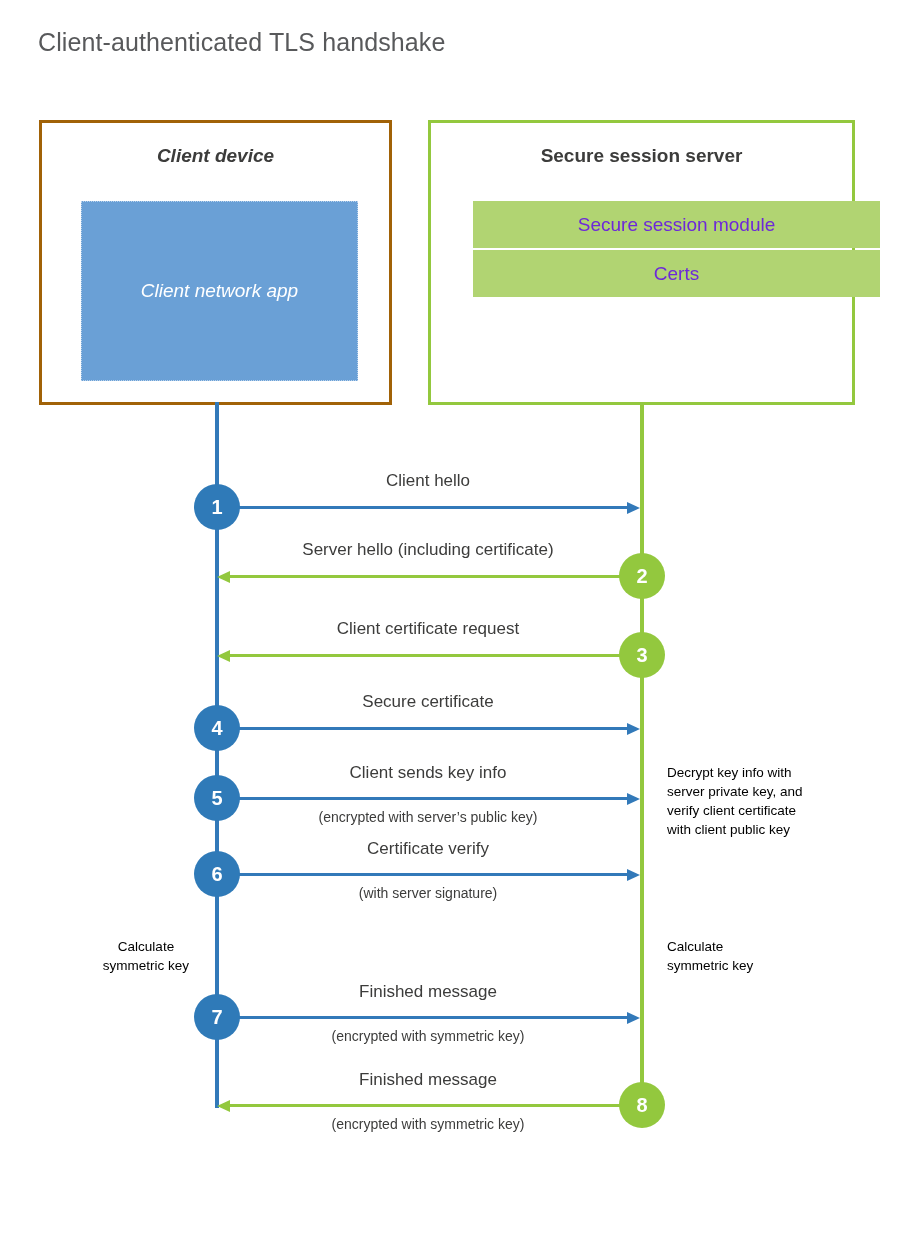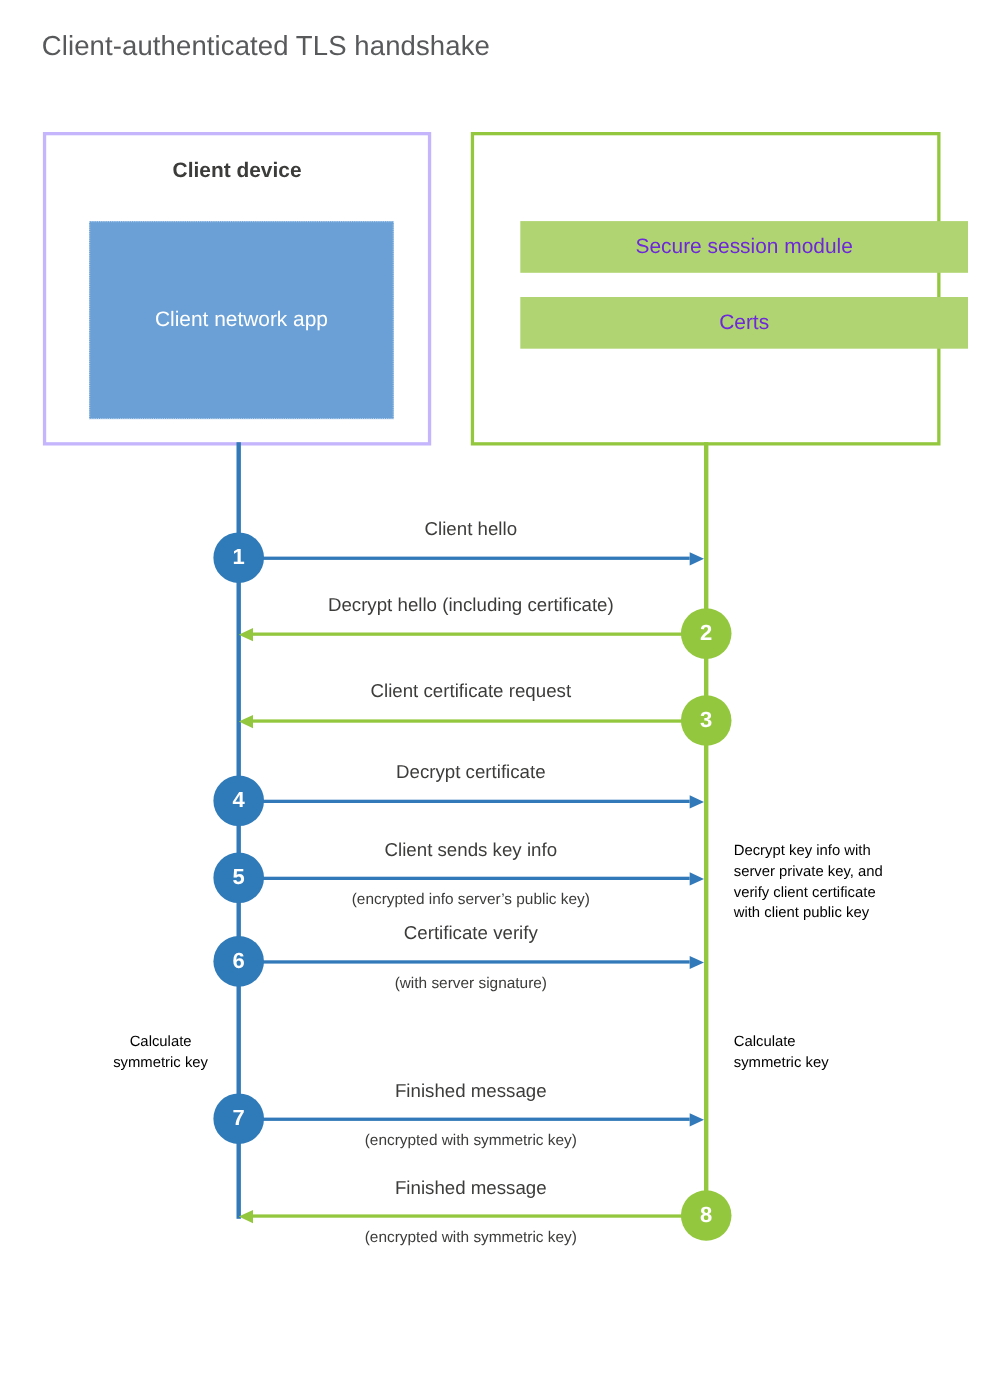--- a/index.html
+++ b/index.html
@@ -30,21 +30,22 @@
   .participant-box {
     position: absolute;
     box-sizing: border-box;
     background: #ffffff;
   }
   #client-device-box {
     left: 39px;
     top: 120px;
     width: 353px;
     height: 285px;
-    border: 3px solid #c4b5fd;
+    border: 3px solid #a16207;
+    font-style: italic;
   }
   #secure-server-box {
     left: 428px;
     top: 120px;
     width: 427px;
     height: 285px;
     border: 3px solid #93c83e;
   }
   .participant-title {
     position: absolute;
@@ -83,21 +84,21 @@
     height: 47px;
     background: #b1d472;
     display: flex;
     align-items: center;
     justify-content: center;
     color: #6d28d9;
     font-size: 19px;
     font-weight: 400;
   }
   #server-bar-0 { top: 78px; }
-  #server-bar-1 { top: 147px; text-align: center; }
+  #server-bar-1 { top: 127px; text-align: center; }
   #server-bar-2 { top: 200px; }
 
   
   .lifeline {
     position: absolute;
     width: 4px;
   }
   #client-lifeline {
     left: 215px;
     top: 402px;
@@ -207,60 +208,61 @@
 
 <div id="diagram-title">Client-authenticated TLS handshake</div>
 
 <div id="client-device-box" class="participant-box">
   <div class="participant-title">Client device</div>
   <div id="client-app-block">Client network
 app</div>
 </div>
 
 <div id="secure-server-box" class="participant-box">
+  <div class="participant-title">Secure session server</div>
   <div id="server-bar-0" class="server-bar">Secure session module</div>
   <div id="server-bar-1" class="server-bar">Certs</div>
 </div>
 
 <div id="client-lifeline" class="lifeline"></div>
 <div id="server-lifeline" class="lifeline"></div>
 
 <div class="message" style="top:507px">
   <div class="msg-label" style="left:428px; top:-36px">Client hello</div>
   <div class="msg-line blue" style="left:217px; width:410px; top:-1px"></div>
   <div class="arrowhead right blue" style="left:627px"></div>
   <div class="step-circle blue" style="left:194px; top:-23px">1</div>
 </div>
 
 <div class="message" style="top:576px">
-  <div class="msg-label" style="left:428px; top:-36px">Decrypt hello (including certificate)</div>
+  <div class="msg-label" style="left:428px; top:-36px">Server hello (including certificate)</div>
   <div class="msg-line green" style="left:230px; width:412px; top:-1px"></div>
   <div class="arrowhead left green" style="left:217px"></div>
   <div class="step-circle green" style="left:619px; top:-23px">2</div>
 </div>
 
 <div class="message" style="top:655px">
   <div class="msg-label" style="left:428px; top:-36px">Client certificate request</div>
   <div class="msg-line green" style="left:230px; width:412px; top:-1px"></div>
   <div class="arrowhead left green" style="left:217px"></div>
   <div class="step-circle green" style="left:619px; top:-23px">3</div>
 </div>
 
 <div class="message" style="top:728px">
-  <div class="msg-label" style="left:428px; top:-36px">Decrypt certificate</div>
+  <div class="msg-label" style="left:428px; top:-36px">Secure certificate</div>
   <div class="msg-line blue" style="left:217px; width:410px; top:-1px"></div>
   <div class="arrowhead right blue" style="left:627px"></div>
   <div class="step-circle blue" style="left:194px; top:-23px">4</div>
 </div>
 
 <div class="message" style="top:798px">
   <div class="msg-label" style="left:428px; top:-35px">Client sends key info</div>
   <div class="msg-line blue" style="left:217px; width:410px; top:-1px"></div>
   <div class="arrowhead right blue" style="left:627px"></div>
-  <div class="msg-sublabel" style="left:428px; top:11px">(encrypted info server’s public key)</div>
+  <div class="msg-sublabel" style="left:428px; top:11px">(encrypted with server’s public key)</div>
   <div class="step-circle blue" style="left:194px; top:-23px">5</div>
 </div>
 
 <div class="message" style="top:874px">
   <div class="msg-label" style="left:428px; top:-35px">Certificate verify</div>
   <div class="msg-line blue" style="left:217px; width:410px; top:-1px"></div>
   <div class="arrowhead right blue" style="left:627px"></div>
   <div class="msg-sublabel" style="left:428px; top:11px">(with server signature)</div>
   <div class="step-circle blue" style="left:194px; top:-23px">6</div>
 </div>

